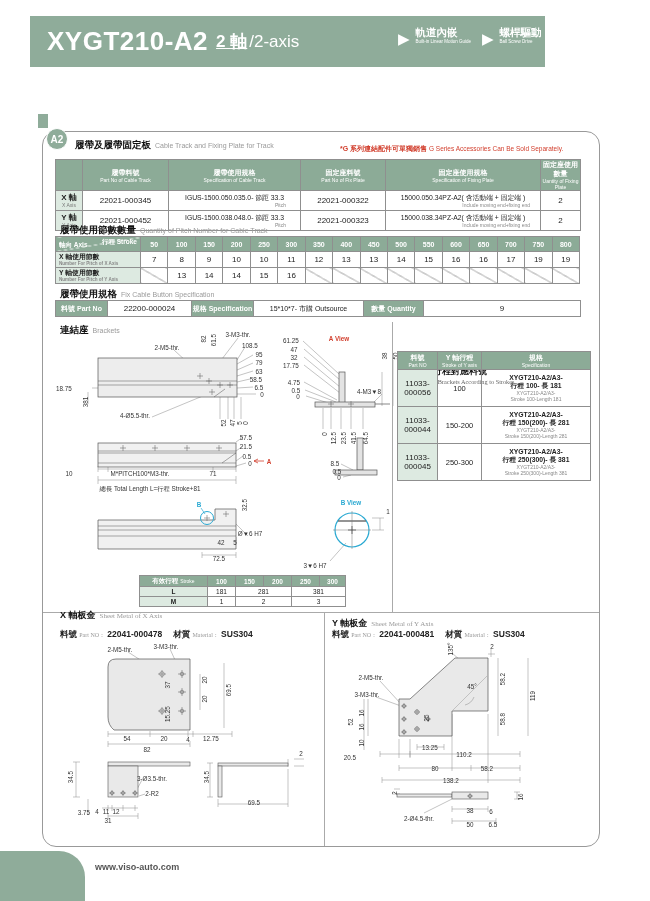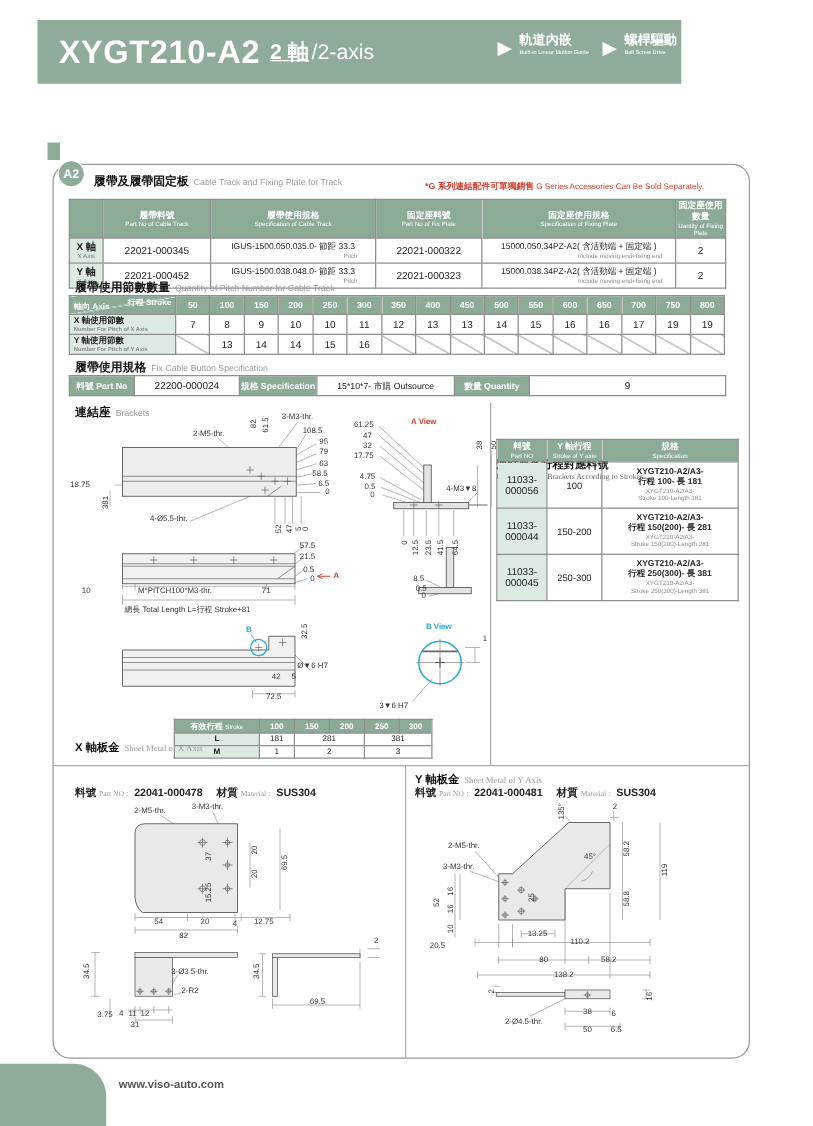--- a/index.html
+++ b/index.html
@@ -422,21 +422,21 @@
             <span class="spec2">XYGT210-A2/A3-</span>
             <span class="spec2">Stroke 250(300)-Length 381</span>
           </td>
     </tr>
   </tbody>
     </table>
 
   <div class="abs hline" style="left:43px;top:612px;width:556px;"></div>
   <div class="abs vline" style="left:324px;top:612px;height:234px;"></div>
 
-  <div class="abs title-line" style="left:60px;top:592px;justify-content:center;">
+  <div class="abs title-line" style="left:60px;top:609px;justify-content:center;">
     <span class="t-cjk" style="font-size:9px;">X 軸板金</span>
     <span class="t-en serif">Sheet Metal of X Axis</span>
   </div>
   <div class="abs partline" style="left:60px;top:629px;">
     <span class="lb">料號</span> <span class="sm serif">Part NO：</span>
     <span class="val">22041-000478</span>&nbsp;&nbsp;&nbsp;&nbsp;
     <span class="lb">材質</span> <span class="sm serif">Material：</span>
     <span class="val">SUS304</span>
   </div>
   <div class="abs draw" style="left:42px;top:613px;width:282px;height:233px;">

